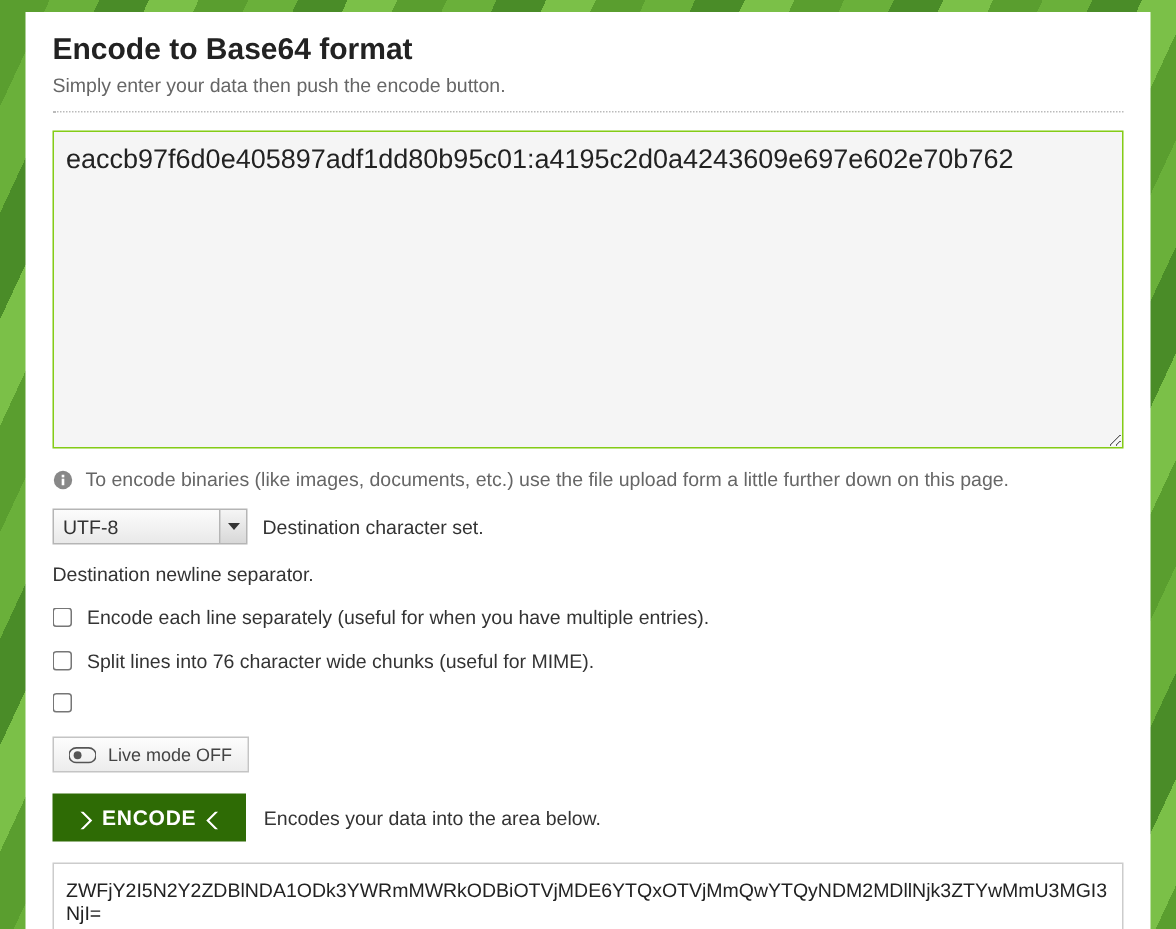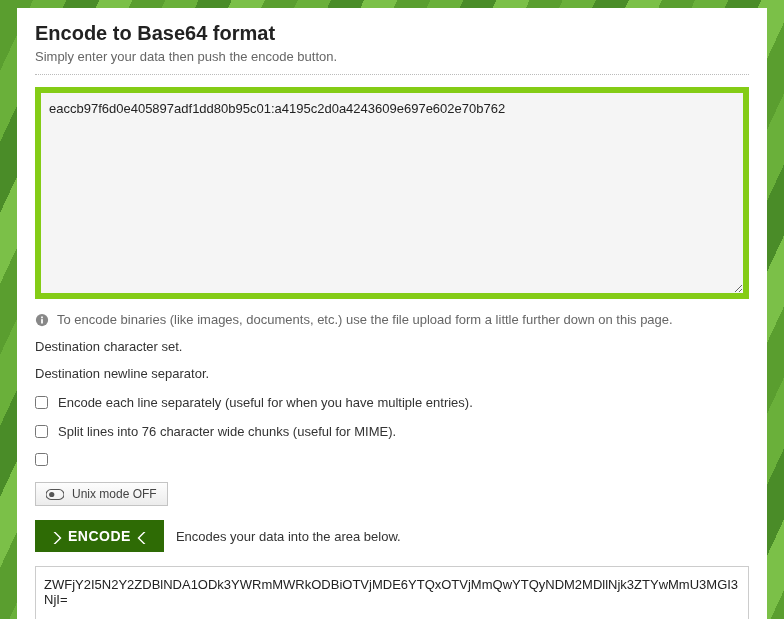--- a/index.html
+++ b/index.html
@@ -31,25 +31,25 @@
     margin-bottom: 10px;
   }
   .dotted {
     border-top: 1px dotted #bbb;
     height: 0;
     margin-bottom: 12px;
   }
   textarea {
     width: 100%;
     height: 212px;
-    border: 6px solid #84cc16;
+    border: 1px solid #84cc16;
     background: #f5f5f5;
     padding: 8px 8px;
     font-family: Arial, Helvetica, sans-serif;
-    font-size: 13px;
+    font-size: 18px;
     color: #222;
     resize: both;
   }
   .hint-row {
     display: flex;
     align-items: center;
     gap: 8px;
     margin-top: 10px;
     color: #666;
     font-size: 13px;
@@ -165,20 +165,28 @@
   <div class="hint-row">
     <svg class="info-icon" viewBox="0 0 16 16">
       <circle cx="8" cy="8" r="7" fill="#888"></circle>
       <rect x="7" y="7" width="2" height="5" fill="#fff"></rect>
       <rect x="7" y="4" width="2" height="2" fill="#fff"></rect>
     </svg>
     <span>To encode binaries (like images, documents, etc.) use the file upload form a little further down on this page.</span>
   </div>
 
   <div class="option-row">
+    <div class="select-wrap">
+      <span class="sel-text">UTF-8</span>
+      <span class="sel-btn">
+        <svg viewBox="0 0 10 10">
+            <path d="M0 2 L10 2 L5 8 Z"></path>
+          </svg>
+      </span>
+    </div>
     <span>Destination character set.</span>
   </div>
 
   <div class="option-row">
     <span>Destination newline separator.</span>
   </div>
 
   <label class="check-row">
     <input type="checkbox" style="">
     <span>Encode each line separately (useful for when you have multiple entries).</span>
@@ -192,21 +200,21 @@
   <label class="check-row">
     <input type="checkbox" style="">
   </label>
 
   <div class="toggle-row">
     <span class="live-toggle">
       <svg viewBox="0 0 22 12">
         <rect x="0" y="0" width="22" height="12" rx="6" fill="none" stroke="#555" stroke-width="1.3"></rect>
         <circle cx="7" cy="6" r="3.2" fill="#555"></circle>
       </svg>
-      <span>Unix mode OFF</span>
+      <span>Live mode OFF</span>
     </span>
   </div>
 
   <div class="button-row">
     <button class="encode-btn">
       <svg viewBox="0 0 8 12">
           <path d="M0 0 L6 6 L0 12 L2 12 L8 6 L2 0 Z"></path>
         </svg>
       <span>ENCODE</span>
       <svg viewBox="0 0 8 12">

